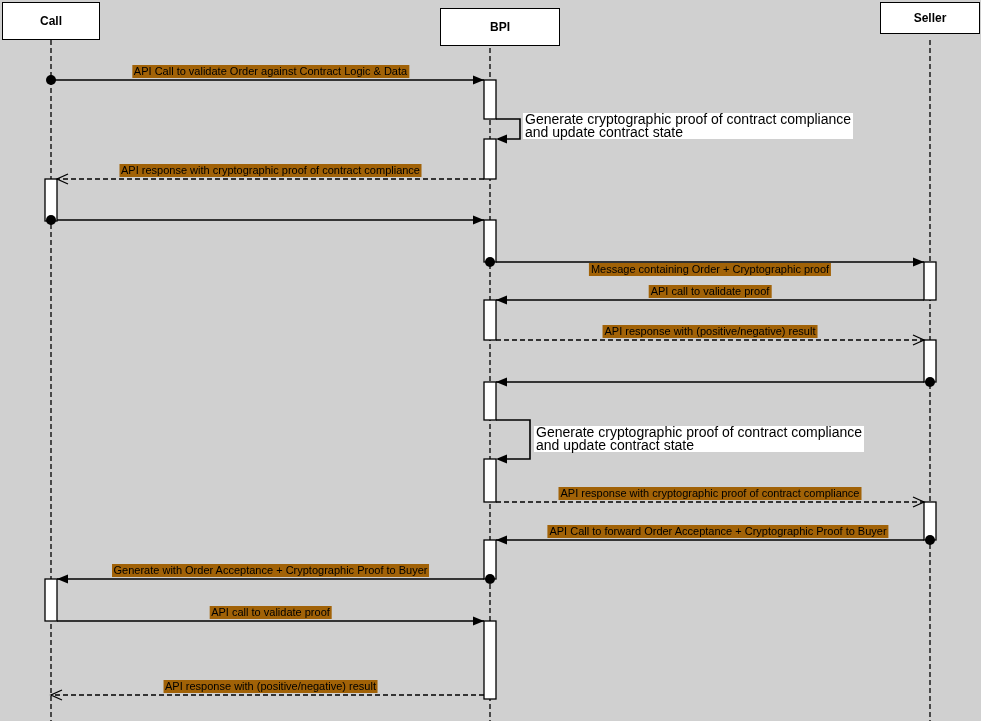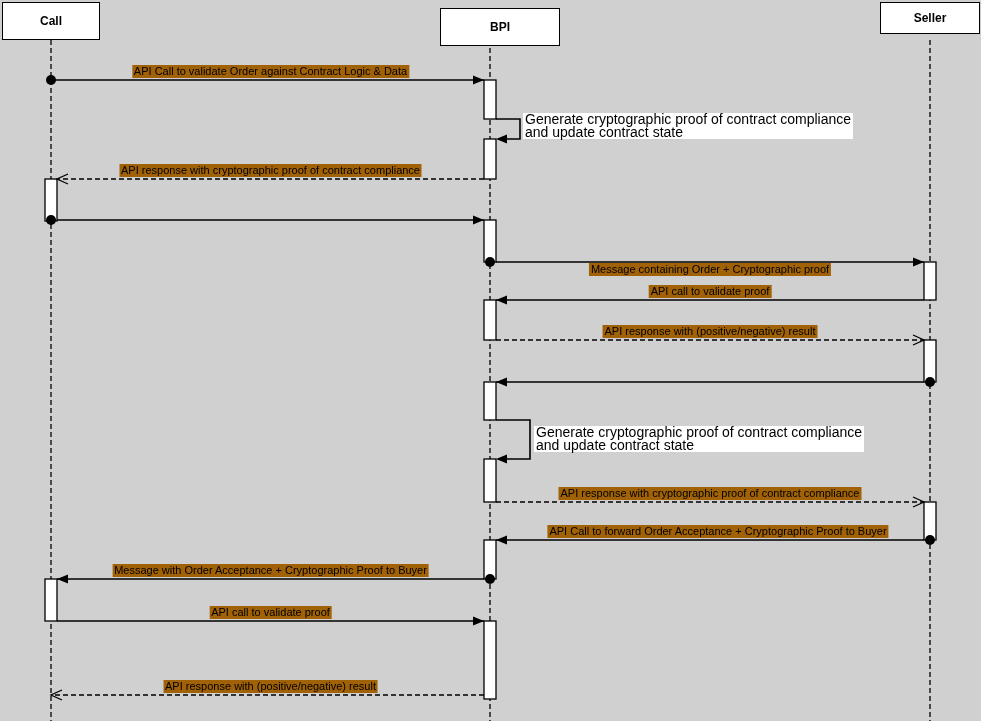--- a/index.html
+++ b/index.html
@@ -89,21 +89,21 @@
       <div>Generate cryptographic proof of contract compliance</div>
       <div>and update contract state</div>
     </div>
     <div class="msg-label" style="left: 270.5px; top: 78px;">API Call to validate Order against Contract Logic &amp; Data</div>
     <div class="msg-label" style="left: 270.5px; top: 177px;">API response with cryptographic proof of contract compliance</div>
     <div class="msg-label" style="left: 710px; top: 276px;">Message containing Order + Cryptographic proof</div>
     <div class="msg-label" style="left: 710px; top: 298px;">API call to validate proof</div>
     <div class="msg-label" style="left: 710px; top: 338px;">API response with (positive/negative) result</div>
     <div class="msg-label" style="left: 710px; top: 500px;">API response with cryptographic proof of contract compliance</div>
     <div class="msg-label" style="left: 710px; top: 538px; margin-left: 8px;">API Call to forward Order Acceptance + Cryptographic Proof to Buyer</div>
-    <div class="msg-label" style="left: 270.5px; top: 577px;">Message with Order Acceptance + Cryptographic Proof to Buyer</div>
+    <div class="msg-label" style="left: 270.5px; top: 577px;">Generate with Order Acceptance + Cryptographic Proof to Buyer</div>
     <div class="msg-label" style="left: 270.5px; top: 619px;">API call to validate proof</div>
     <div class="msg-label" style="left: 270.5px; top: 693px;">API response with (positive/negative) result</div>
     <div class="actor-box" style="left: 2px; top: 2px; width: 98px; height: 38px;">
       <span>Call</span>
     </div>
     <div class="actor-box" style="left: 440px; top: 8px; width: 120px; height: 38px;">
       <span>BPI</span>
     </div>
     <div class="actor-box" style="left: 880px; top: 2px; width: 100px; height: 32px;">
       <span>Seller</span>

